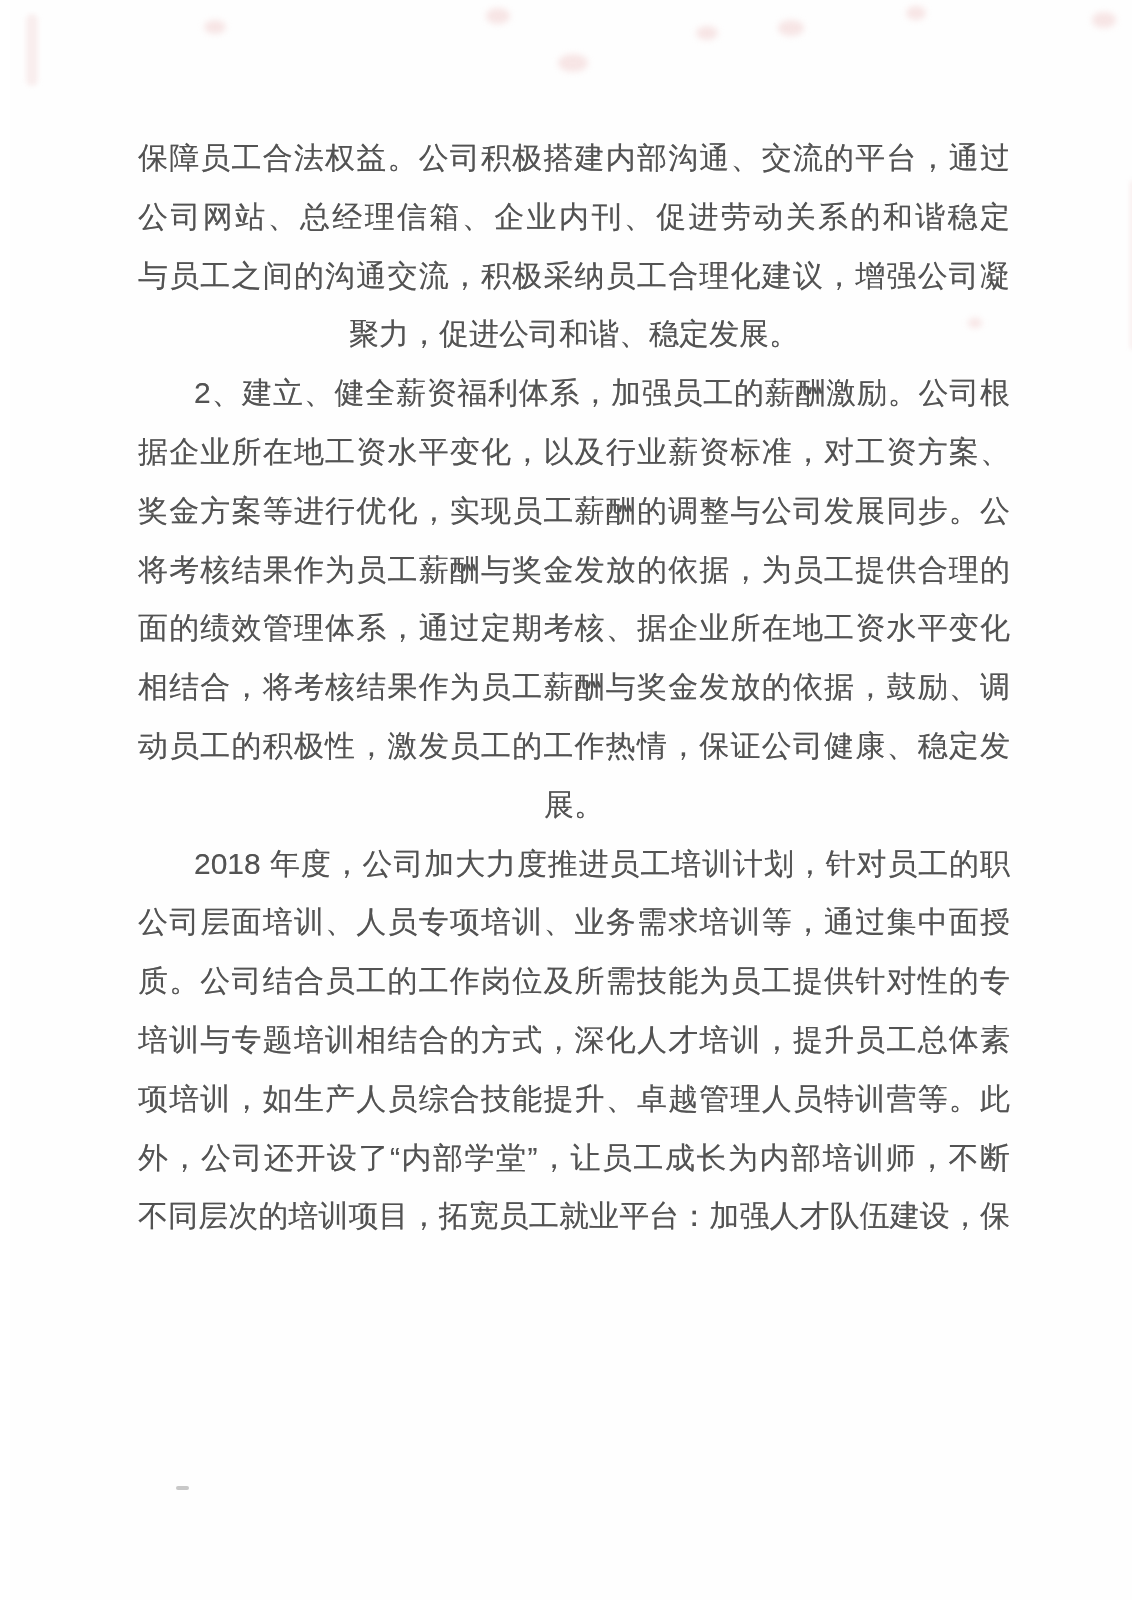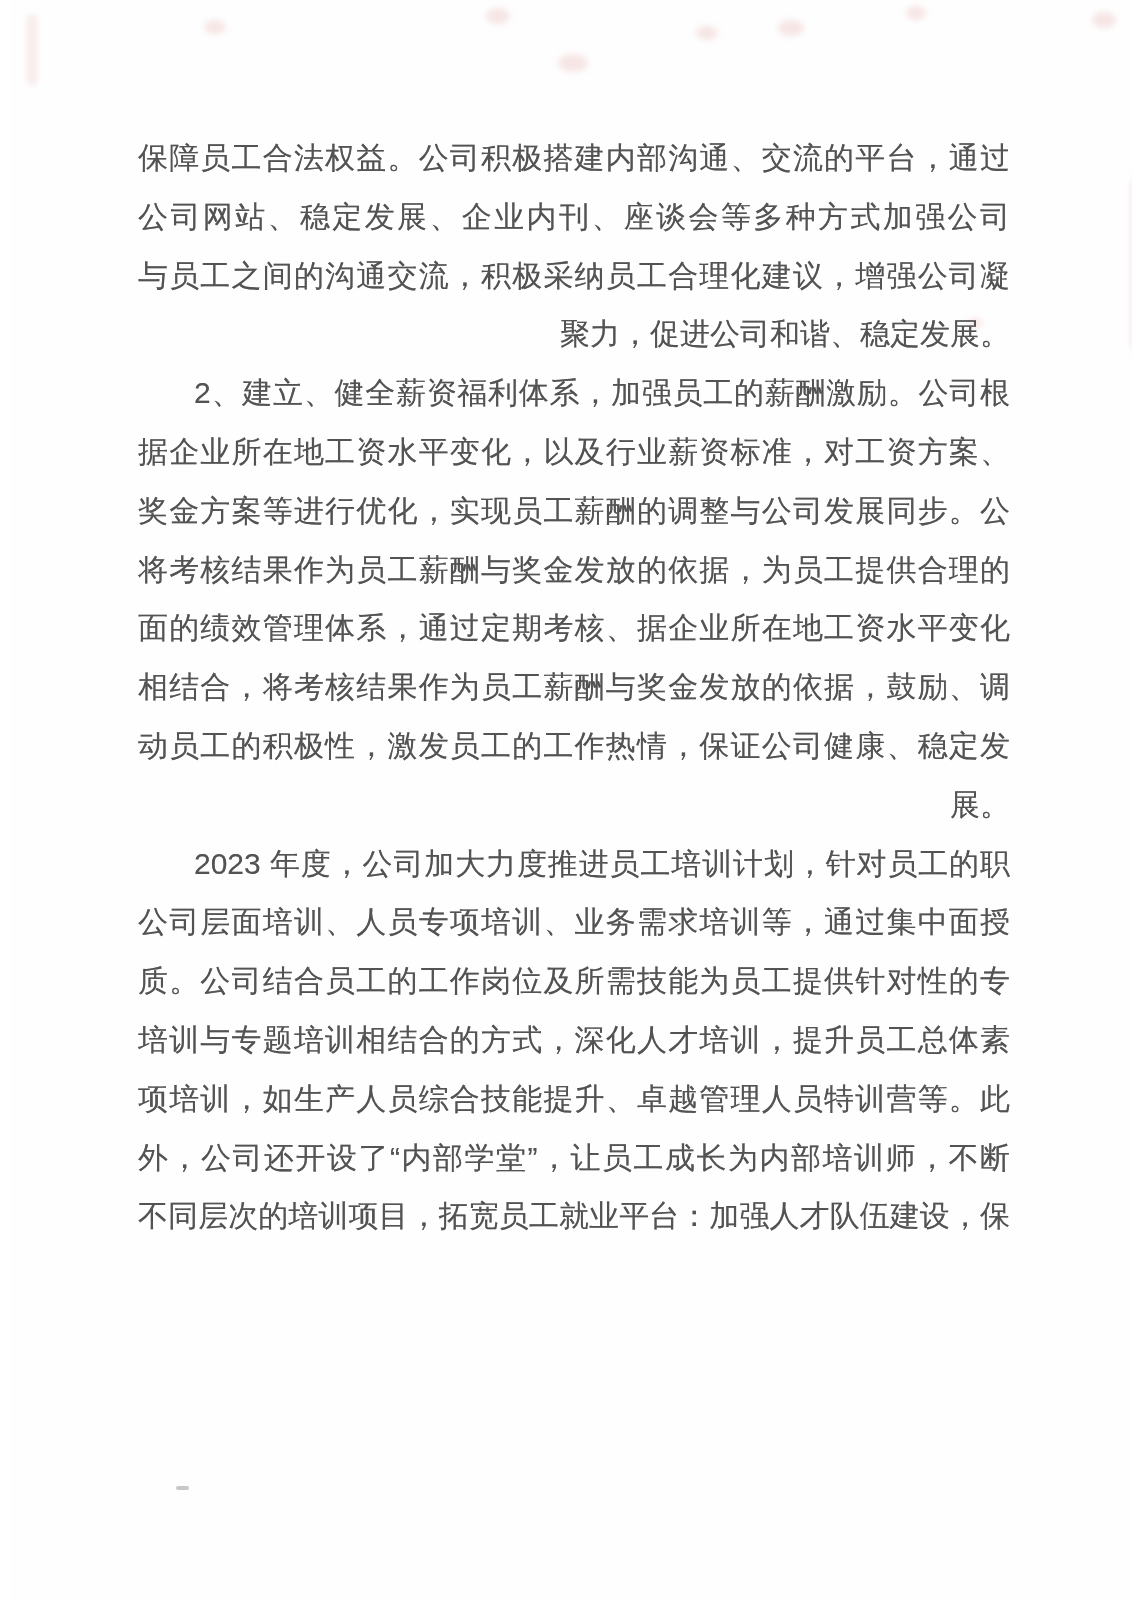--- a/index.html
+++ b/index.html
@@ -22,21 +22,21 @@
     top: 129px;
     width: 872px;
   }
   .line {
     height: 58.8px;
     line-height: 58.8px;
     font-size: 30px;
     color: #535353;
     text-shadow: 0 0 0.6px rgba(90,90,90,0.55);
     white-space: nowrap;
-    text-align: right;
+    text-align: center;
   }
   .line.full {
     white-space: normal;
     text-align: justify;
     text-align-last: justify;
     text-justify: inter-character;
   }
   .line.indent {
     padding-left: 56px;
   }
@@ -74,32 +74,32 @@
   <div class="smudge" style="left:548px; top:54px; width:30px; height:18px;"></div>
   <div class="smudge" style="left:686px; top:26px; width:22px; height:14px;"></div>
   <div class="smudge" style="left:768px; top:20px; width:26px; height:16px;"></div>
   <div class="smudge" style="left:896px; top:6px; width:20px; height:14px;"></div>
   <div class="smudge" style="left:1082px; top:12px; width:24px; height:16px;"></div>
   <div class="smudge streak" style="left:1120px; top:180px; width:9px; height:170px;"></div>
   <div class="smudge" style="left:958px; top:318px; width:14px; height:10px;"></div>
 
   <div class="text-block">
     <div class="line full">保障员工合法权益。公司积极搭建内部沟通、交流的平台，通过</div>
-    <div class="line full">公司网站、稳定发展、企业内刊、座谈会等多种方式加强公司</div>
+    <div class="line full">公司网站、总经理信箱、企业内刊、促进劳动关系的和谐稳定</div>
     <div class="line full">与员工之间的沟通交流，积极采纳员工合理化建议，增强公司凝</div>
     <div class="line">聚力，促进公司和谐、稳定发展。</div>
     <div class="line full indent">2、建立、健全薪资福利体系，加强员工的薪酬激励。公司根</div>
     <div class="line full">据企业所在地工资水平变化，以及行业薪资标准，对工资方案、</div>
     <div class="line full">奖金方案等进行优化，实现员工薪酬的调整与公司发展同步。公</div>
     <div class="line full">将考核结果作为员工薪酬与奖金发放的依据，为员工提供合理的</div>
     <div class="line full">面的绩效管理体系，通过定期考核、据企业所在地工资水平变化</div>
     <div class="line full">相结合，将考核结果作为员工薪酬与奖金发放的依据，鼓励、调</div>
     <div class="line full">动员工的积极性，激发员工的工作热情，保证公司健康、稳定发</div>
     <div class="line">展。</div>
-    <div class="line full indent">2023 年度，公司加大力度推进员工培训计划，针对员工的职</div>
+    <div class="line full indent">2018 年度，公司加大力度推进员工培训计划，针对员工的职</div>
     <div class="line full">公司层面培训、人员专项培训、业务需求培训等，通过集中面授</div>
     <div class="line full">质。公司结合员工的工作岗位及所需技能为员工提供针对性的专</div>
     <div class="line full">培训与专题培训相结合的方式，深化人才培训，提升员工总体素</div>
     <div class="line full">项培训，如生产人员综合技能提升、卓越管理人员特训营等。此</div>
     <div class="line full">外，公司还开设了“内部学堂”，让员工成长为内部培训师，不断</div>
     <div class="line full">不同层次的培训项目，拓宽员工就业平台：加强人才队伍建设，保</div>
   </div>
 
   <div class="stray-dash"></div>
 

